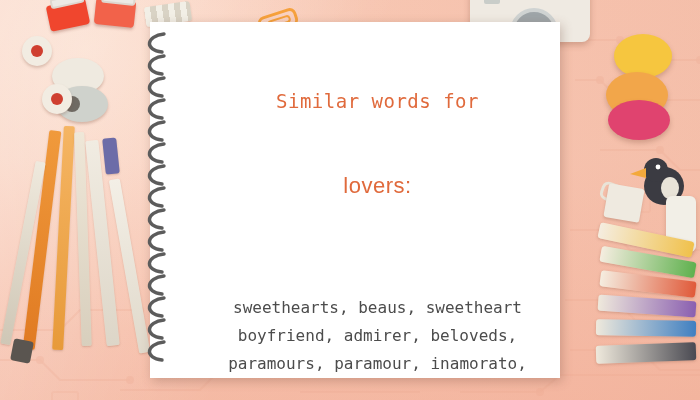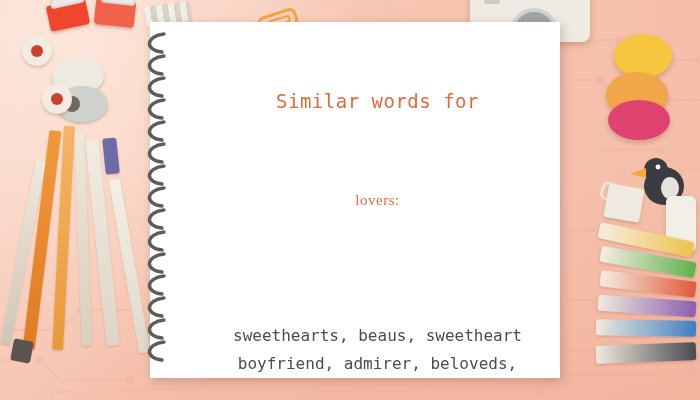--- a/index.html
+++ b/index.html
@@ -173,22 +173,22 @@
     box-sizing: border-box;
   }
   .title-line1 {
     font-family: "DejaVu Sans Mono", monospace;
     font-size: 19px;
     color: #e06a3c;
     letter-spacing: 0.5px;
     white-space: nowrap;
   }
   .title-line2 {
-    font-family: Liberation Serif, serif;
-    font-size: 15px;
+    font-family: Liberation Sans, sans-serif;
+    font-size: 22px;
     color: #e06a3c;
     letter-spacing: 0.5px;
     margin-top: 12px;
     white-space: nowrap;
   }
   .words {
     font-family: "DejaVu Sans Mono", monospace;
     font-size: 16px;
     line-height: 28px;
     color: #4c4c4c;
@@ -332,17 +332,18 @@
       <path d="M22 316 C4 318, 2 332, 20 334"></path>
     </g>
   </svg>
 
   <div class="page-text">
     <div class="title-line1">Similar words for</div>
     <div class="title-line2">lovers:</div>
     <div class="words">
       <div>sweethearts, beaus, sweetheart</div>
       <div>boyfriend, admirer, beloveds,</div>
+      <div>paramours, paramour, inamorato,</div>
     </div>
   </div>
 
 
 </div>
 
 </body></html>

